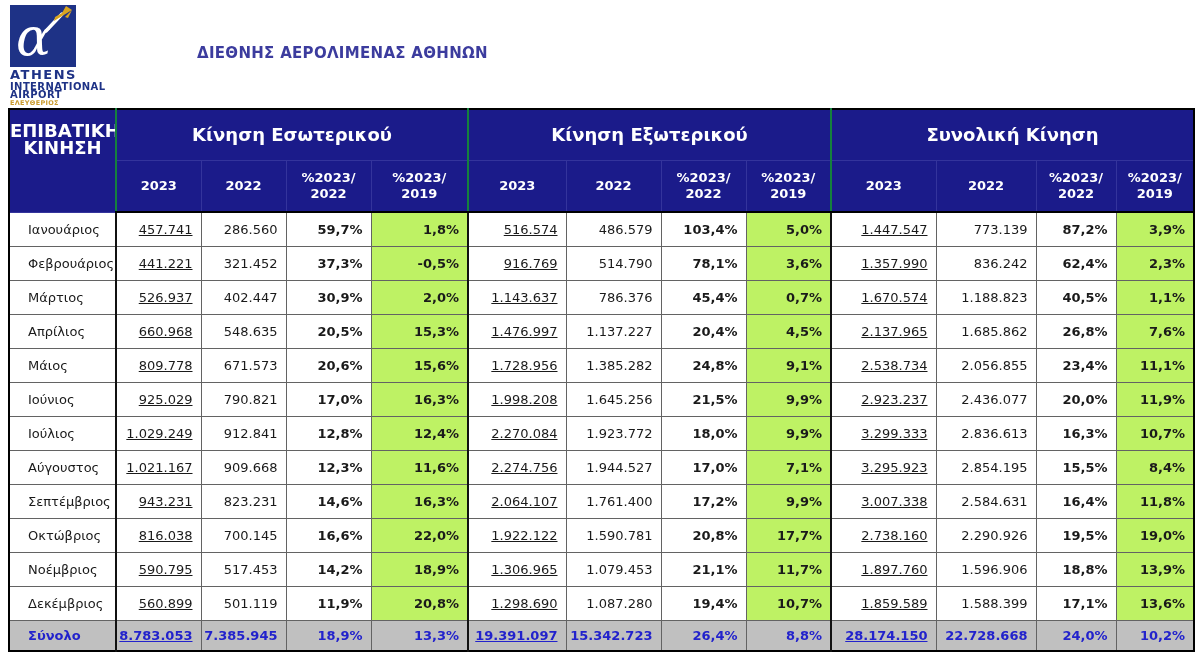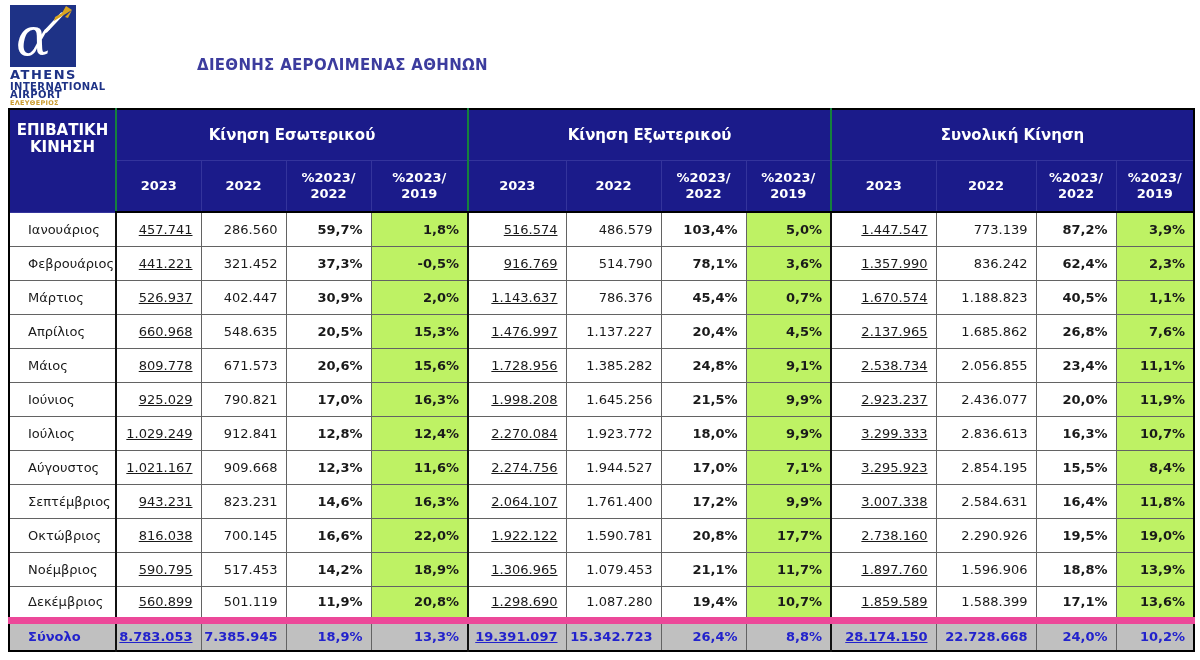--- a/index.html
+++ b/index.html
@@ -10,55 +10,55 @@
     font-family:"DejaVu Sans","Liberation Sans",sans-serif;
   }
 
   
   .logo { position:absolute; left:10px; top:5px; width:92px; }
   .logo-square { width:66px; height:62px; display:block; }
   .logo-name { font-size:13px; font-weight:bold; color:#1e3286; letter-spacing:1.5px; line-height:16px; }
   .logo-sub { font-size:10px; font-weight:bold; color:#1e3286; letter-spacing:0.4px; line-height:8px; }
   .logo-sub-gr { font-size:6.5px; font-weight:bold; color:#c99a2e; letter-spacing:0.3px; line-height:8px; }
 
-  .titles { position:absolute; left:197px; top:56px; }
+  .titles { position:absolute; left:197px; top:44px; }
   .title-line { font-size:15px; font-weight:bold; color:#3c3c9e; letter-spacing:0.3px; margin-bottom:13px; }
 
   
   .traffic-table {
     position:absolute; left:8px; top:108px; width:1185px;
     border-collapse:collapse; table-layout:fixed;
     border:2px solid #000;
     font-size:13px; color:#1a1a1a;
   }
   .traffic-table th, .traffic-table td { overflow:hidden; }
 
   thead th {
     background:#1b1b8a; color:#ffffff; font-weight:bold;
     border:1px solid #34349c; text-align:center; vertical-align:middle;
   }
-  tr.group-row th { height:51px; font-size:15px; }
+  tr.group-row th { height:51px; font-size:18px; }
   th.corner { vertical-align:top; padding-top:12px; line-height:17px; font-size:13.5px; }
   .sub-th { height:52px; font-size:13px; white-space:pre-line; line-height:16px; border-bottom:2px solid #000 !important; }
   thead .gstart { border-left:2px solid #15803d; }
 
   tbody td {
     height:34px; background:#ffffff;
     border:1px solid #636363; border-left:1px solid #444;
     vertical-align:middle;
   }
   tbody td.gstart { border-left:2px solid #111;text-decoration:underline; }
   td.month { text-align:left; padding-left:18px; }
   td.num { text-align:right; padding-right:8px; }
   td.pct { text-align:right; padding-right:8px; font-weight:bold; }
   td.gray { background:#bef264; }
 
   tr.total-row td {
     background:#c0c0c0; color:#2222cc; font-weight:bold; height:31px;
-    border-top:7px solid #ec4899;
+    border-top:1px solid #ec4899;
   }
 </style>
 </head>
 <body>
 
 <div class="page">
 
   <div class="logo">
     <svg class="logo-square" viewBox="0 0 66 62" xmlns="http://www.w3.org/2000/svg">
       <rect x="0" y="0" width="66" height="62" fill="#1e3286"></rect>

